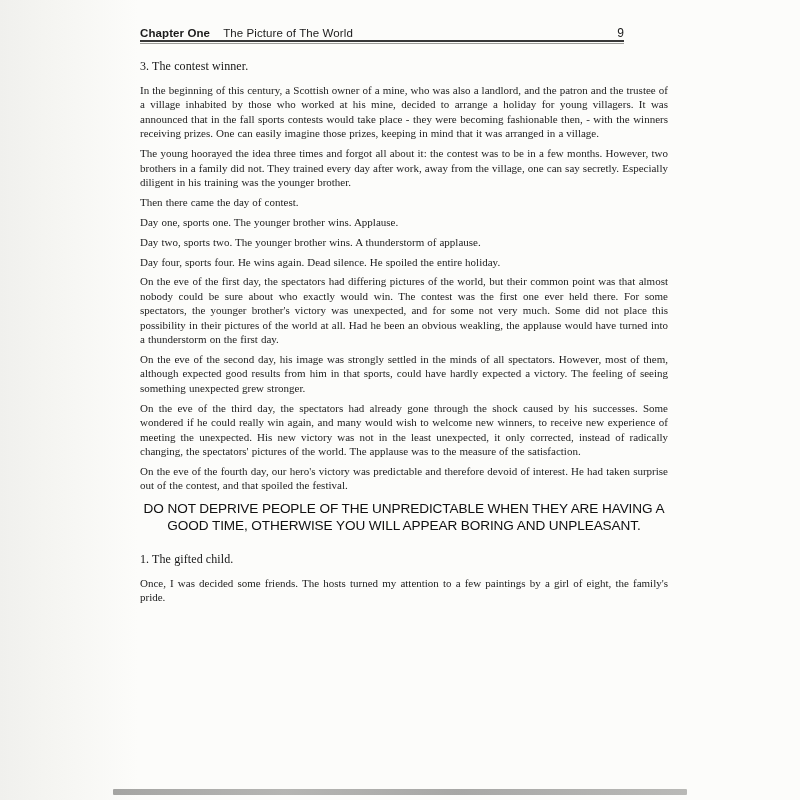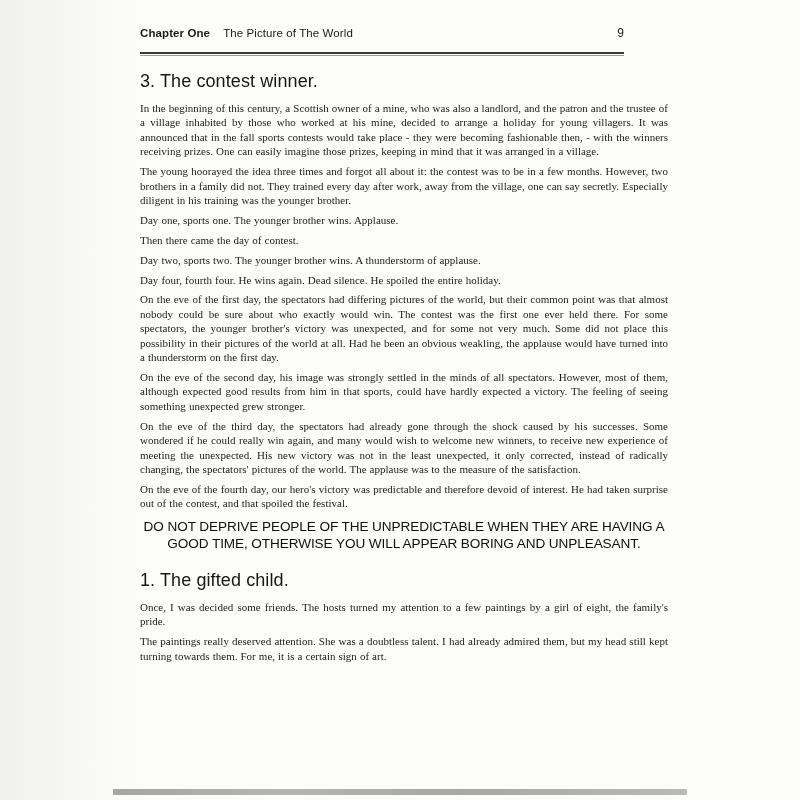--- a/index.html
+++ b/index.html
@@ -19,34 +19,34 @@
   .page{
     position:relative;
     padding:26px 132px 0 140px; 
   }
   .page-header{
     width:484px;
     display:flex;align-items:baseline;
     font-family:"Liberation Sans", sans-serif;
     font-size:11.5px;line-height:14px;
     border-bottom:2px solid #383838;
-    padding-bottom:12px;
+    padding-bottom:0;
     position:relative;
     color:#1b1b1b;
   }
   .page-header::after{
     content:"";position:absolute;left:0;right:0;bottom:-4px;height:1px;background:#9c9c98;
   }
   .chapter-label{font-weight:bold;margin-right:13px;letter-spacing:.1px;}
   .chapter-title{letter-spacing:.1px;}
   .page-number{margin-left:auto;font-size:12px;}
   .section-heading{
-    font-family:Liberation Sans, sans-serif;
+    font-family:Liberation Serif, serif;
     font-weight:400;
-    font-size:18px;
+    font-size:12px;
     color:#161616;
     margin:17px 0 9px 0;
     letter-spacing:.1px;
   }
   .body-para{
     font-size:11px;
     line-height:14.4px;
     text-align:justify;
     margin:5.5px 0;
     word-spacing:.3px;
@@ -78,28 +78,27 @@
   <div class="page-header">
     <span class="chapter-label">Chapter One</span>
     <span class="chapter-title">The Picture of The World</span>
     <span class="page-number">9</span>
   </div>
 
   <div>
       <h2 class="section-heading">3. The contest winner.</h2>
       <p class="body-para">In the beginning of this century, a Scottish owner of a mine, who was also a landlord, and the patron and the trustee of a village inhabited by those who worked at his mine, decided to arrange a holiday for young villagers. It was announced that in the fall sports contests would take place - they were becoming fashionable then, - with the winners receiving prizes. One can easily imagine those prizes, keeping in mind that it was arranged in a village.</p>
       <p class="body-para">The young hoorayed the idea three times and forgot all about it: the contest was to be in a few months. However, two brothers in a family did not. They trained every day after work, away from the village, one can say secretly. Especially diligent in his training was the younger brother.</p>
+      <p class="body-para">Then there came the day of contest.</p>
       <p class="body-para">Day one, sports one. The younger brother wins. Applause.</p>
-      <p class="body-para">Then there came the day of contest.</p>
       <p class="body-para">Day two, sports two. The younger brother wins. A thunderstorm of applause.</p>
-      <p class="body-para">Day four, fourth four. He wins again. Dead silence. He spoiled the entire holiday.</p>
+      <p class="body-para">Day four, sports four. He wins again. Dead silence. He spoiled the entire holiday.</p>
       <p class="body-para">On the eve of the first day, the spectators had differing pictures of the world, but their common point was that almost nobody could be sure about who exactly would win. The contest was the first one ever held there. For some spectators, the younger brother's victory was unexpected, and for some not very much. Some did not place this possibility in their pictures of the world at all. Had he been an obvious weakling, the applause would have turned into a thunderstorm on the first day.</p>
       <p class="body-para">On the eve of the second day, his image was strongly settled in the minds of all spectators. However, most of them, although expected good results from him in that sports, could have hardly expected a victory. The feeling of seeing something unexpected grew stronger.</p>
       <p class="body-para">On the eve of the third day, the spectators had already gone through the shock caused by his successes. Some wondered if he could really win again, and many would wish to welcome new winners, to receive new experience of meeting the unexpected. His new victory was not in the least unexpected, it only corrected, instead of radically changing, the spectators' pictures of the world. The applause was to the measure of the satisfaction.</p>
       <p class="body-para">On the eve of the fourth day, our hero's victory was predictable and therefore devoid of interest. He had taken surprise out of the contest, and that spoiled the festival.</p>
       <p class="emphasis">DO NOT DEPRIVE PEOPLE OF THE UNPREDICTABLE WHEN THEY ARE HAVING A GOOD TIME, OTHERWISE YOU WILL APPEAR BORING AND UNPLEASANT.</p>
       <h2 class="section-heading">1. The gifted child.</h2>
       <p class="body-para">Once, I was decided some friends. The hosts turned my attention to a few paintings by a girl of eight, the family's pride.</p>
-      <p class="body-para">The paintings really deserved attention. She was a doubtless talent. I had already admired them, but my head still kept turning towards them. For me, it is a certain sign of art.</p>
     </div>
 </div>
 
 <div class="bottom-bar"></div>
 
 </body></html>

